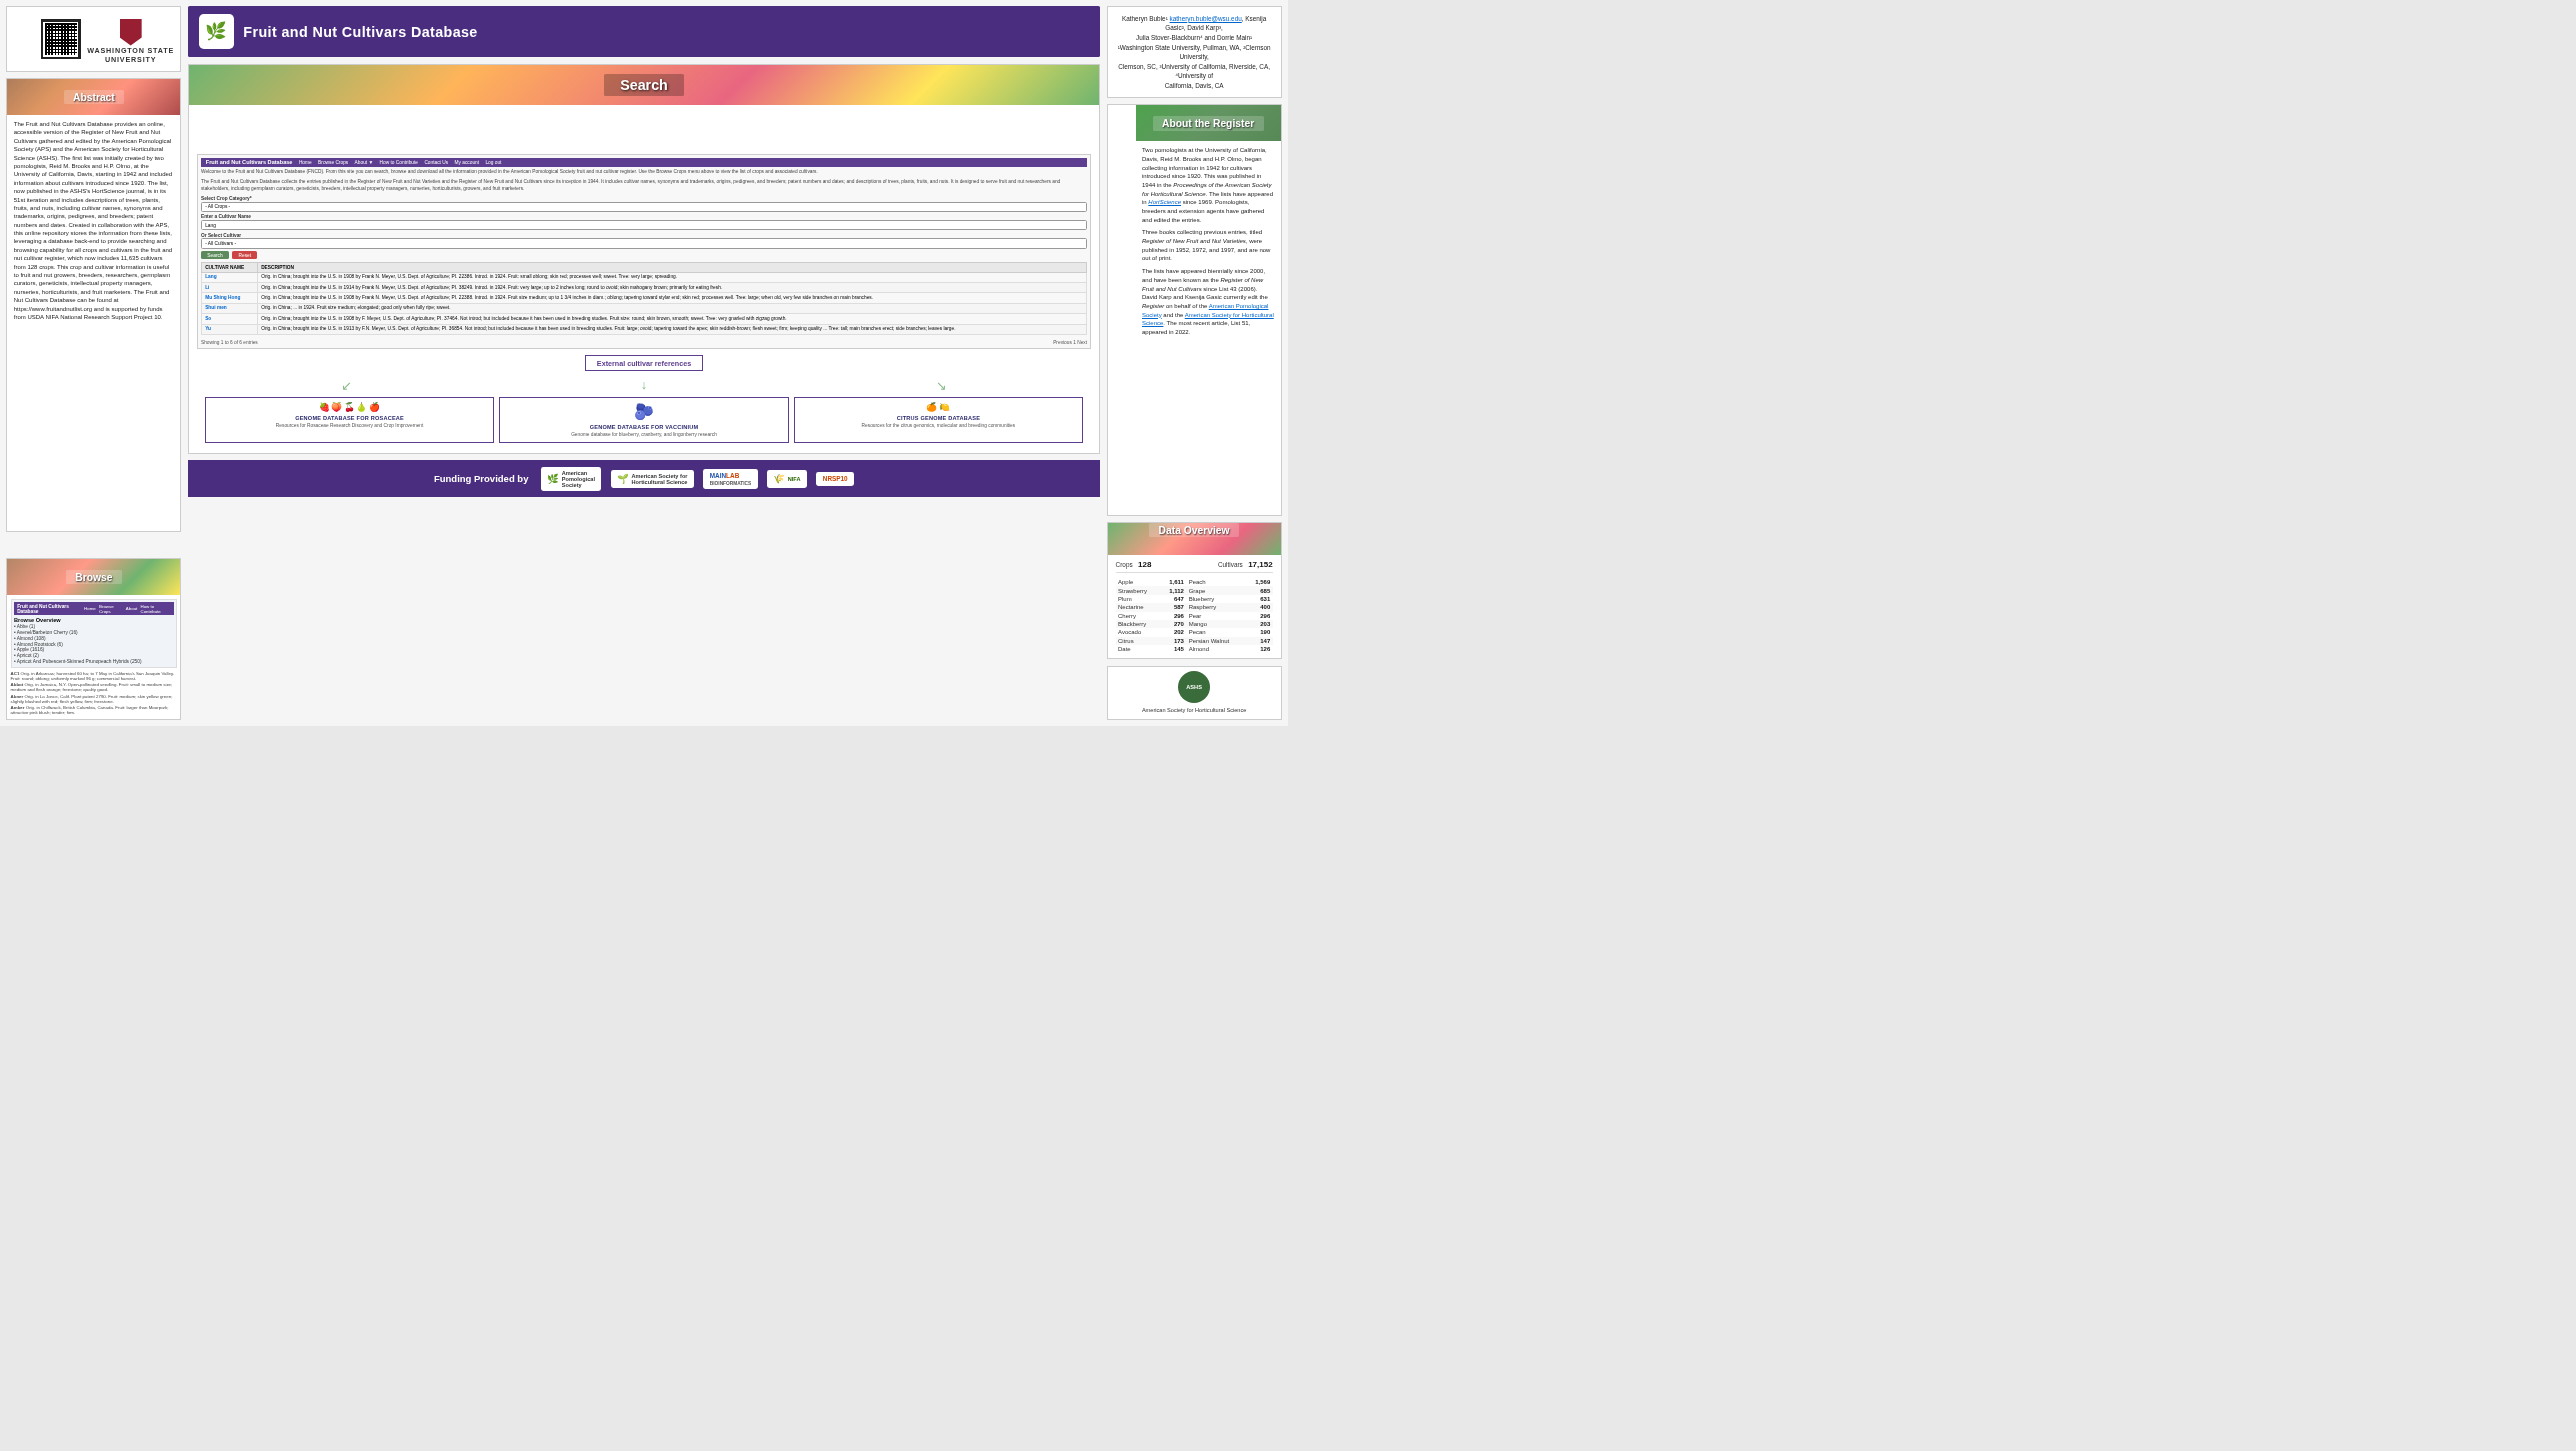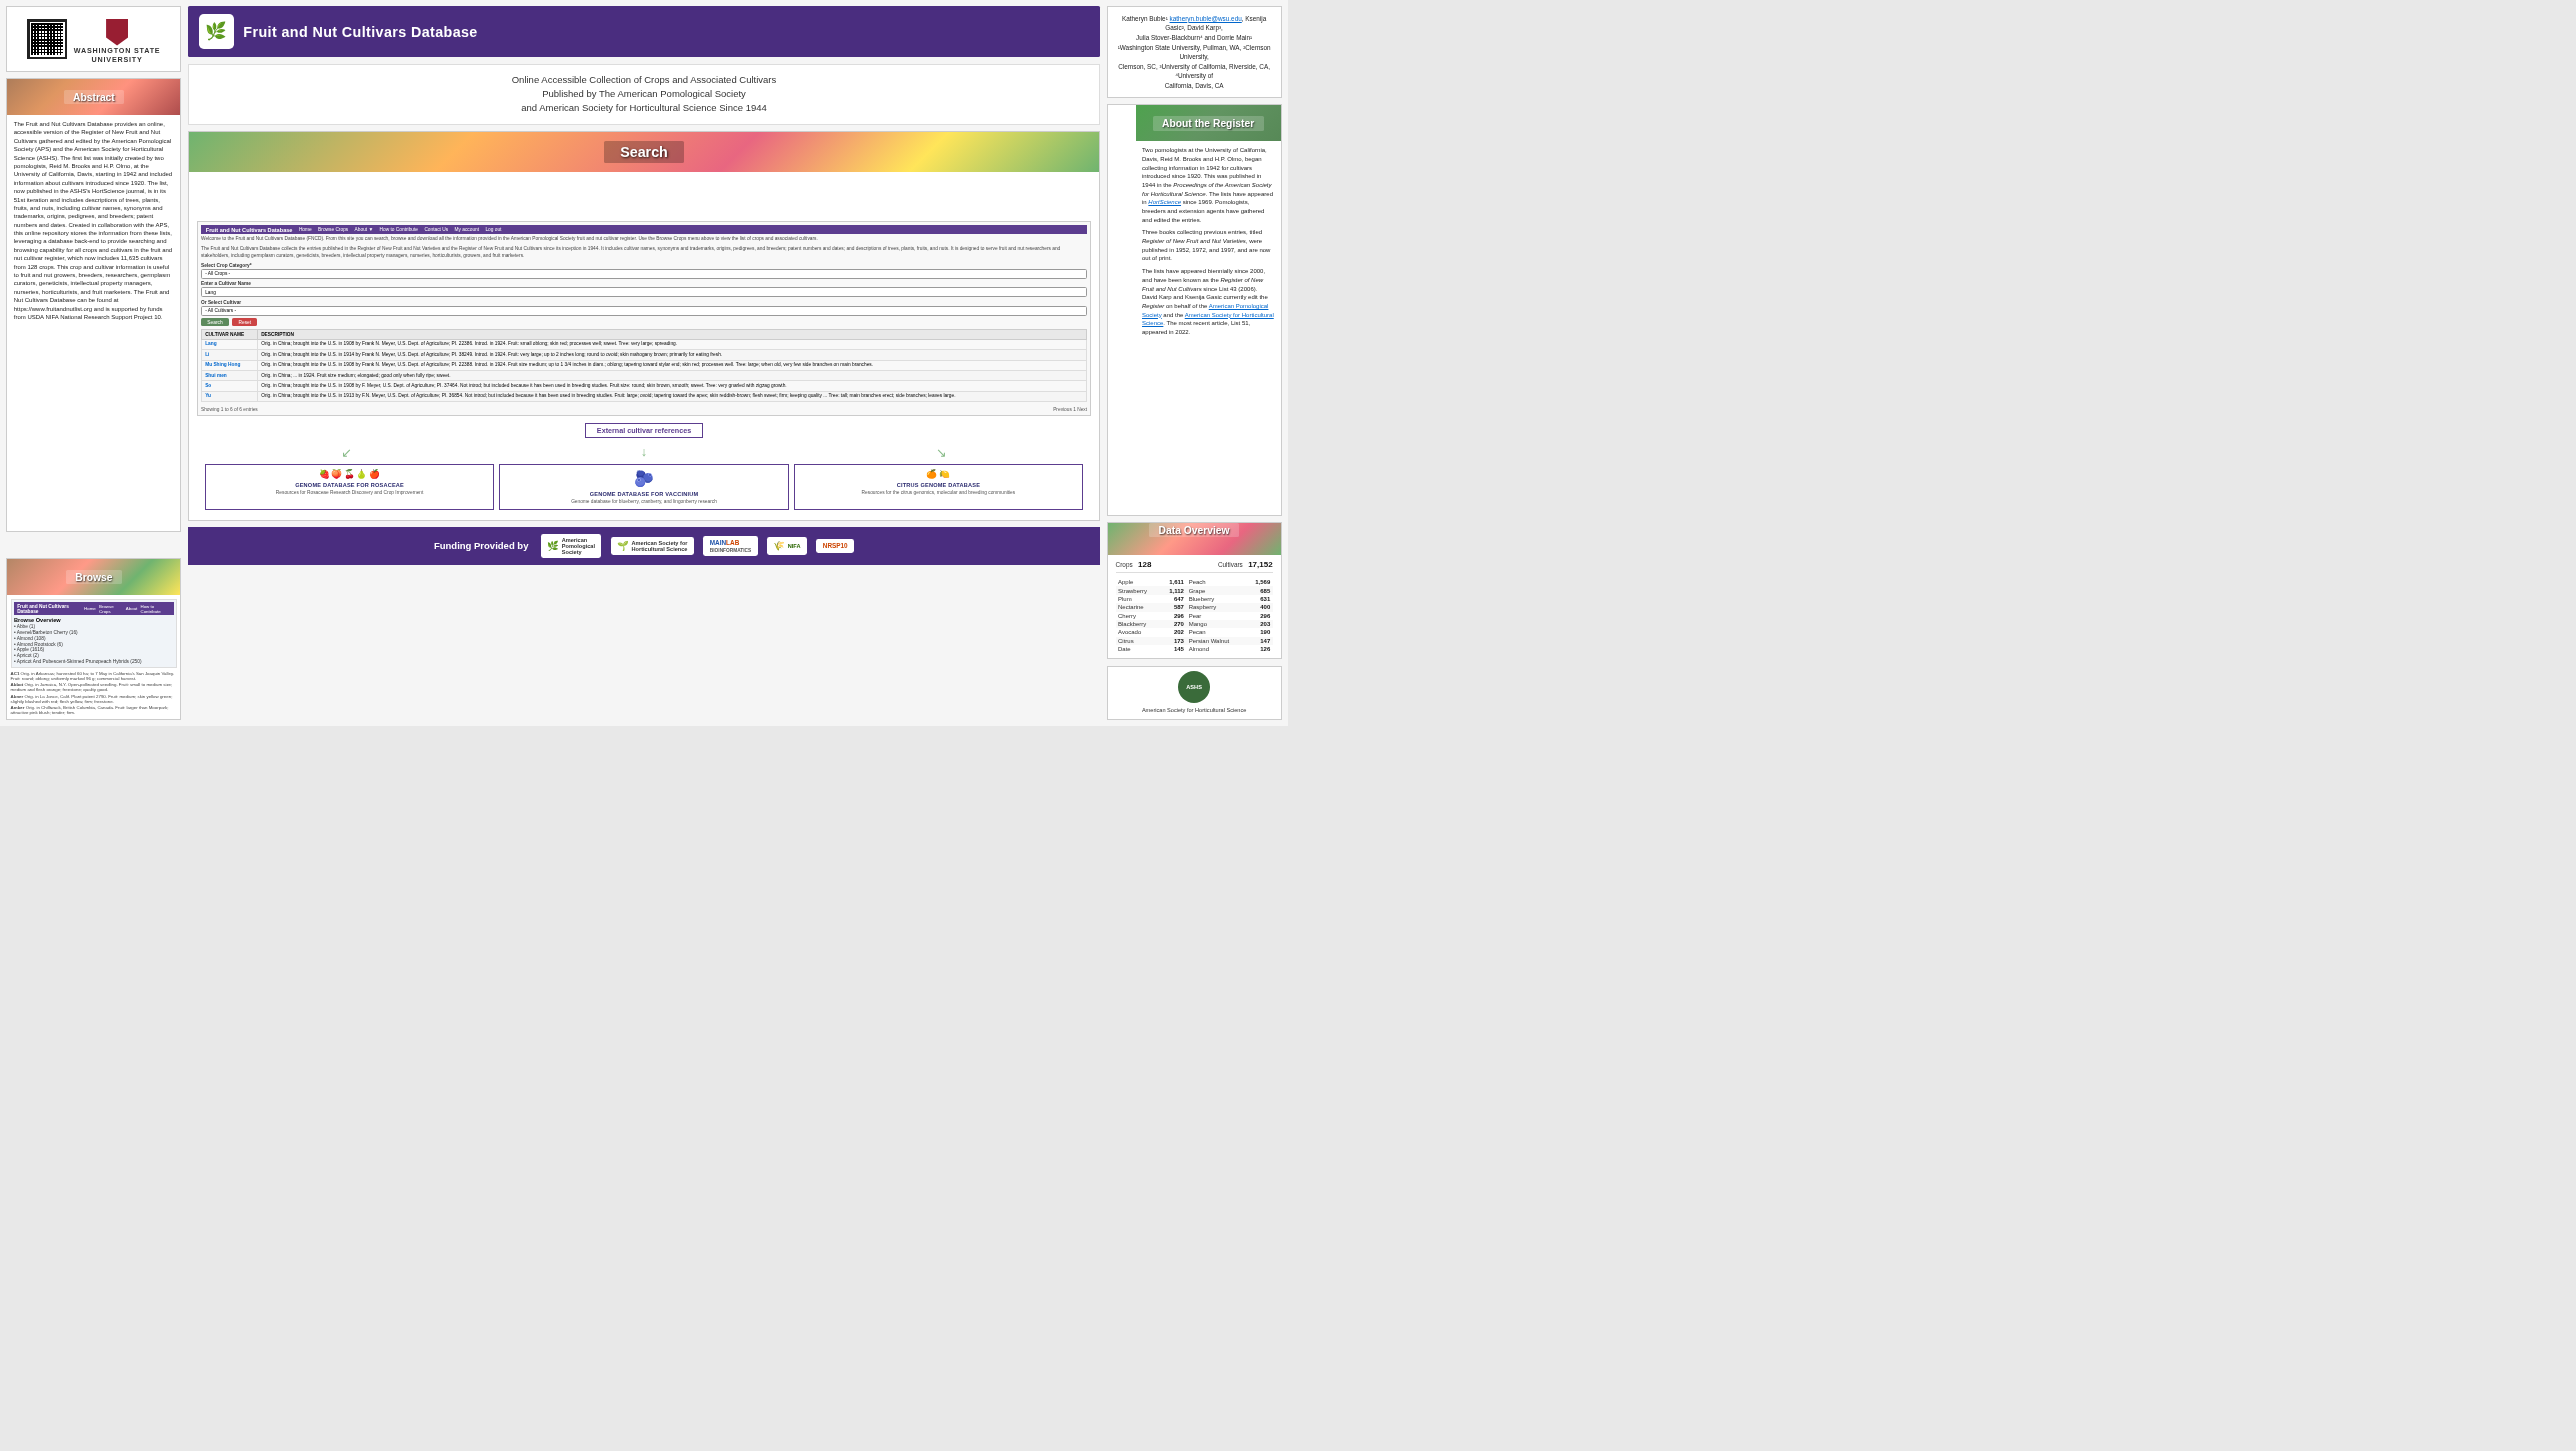--- a/index.html
+++ b/index.html
@@ -25,21 +25,21 @@
       flex-shrink: 0;
       display: flex;
       flex-direction: column;
       gap: 6.4px;
     }
     .wsu-header {
       background: white;
       padding: 6.4px;
       display: flex;
       flex-direction: column;
-      align-items: center;
+      align-items: flex-end;
       border: 0.8px solid #ccc;
     }
     .qr-code {
       width: 40px;
       height: 40px;
       background: #222;
       display: flex;
       align-items: center;
       justify-content: center;
     }
@@ -582,27 +582,20 @@
     </div>
   </div>
 
   <div class="col-center">
 
     <div class="title-header">
       <div class="title-icon">🌿</div>
       <div class="title-main">Fruit and Nut Cultivars Database</div>
     </div>
 
-    <div class="subtitle-area">
-      <div class="subtitle-text">
-        <span>Online Accessible Collection of Crops and Associated Cultivars</span><br>
-        <span>Published by The American Pomological Society</span><br>
-        <span>and American Society for Horticultural Science Since 1944</span>
-      </div>
-    </div>
 
     <div class="search-box">
       <div class="search-header-bg">
         <div class="bg-img"></div>
         <span class="section-title">Search</span>
       </div>
 
       <div class="search-content">
 
         <div class="search-screenshot">

